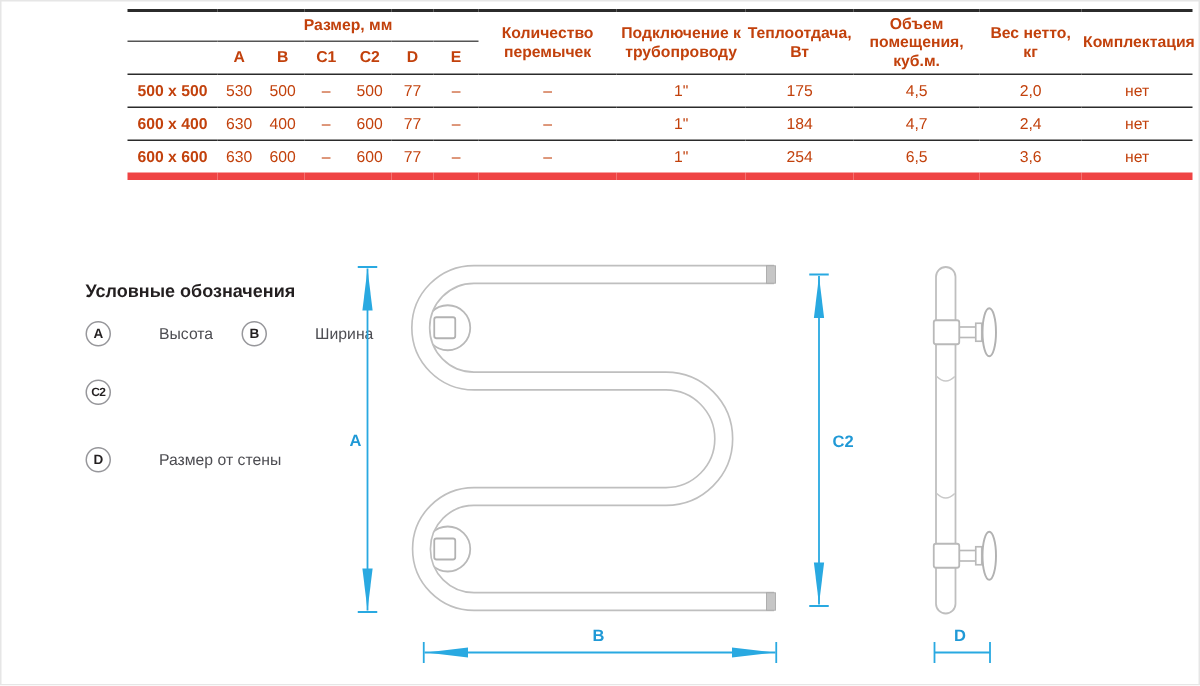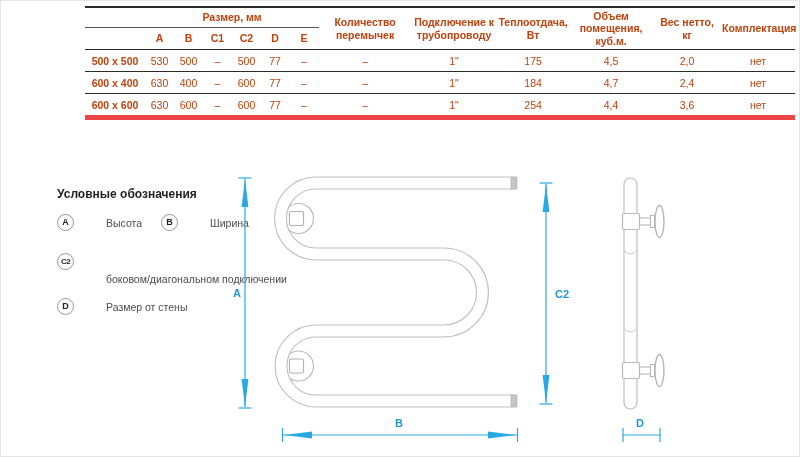--- a/index.html
+++ b/index.html
@@ -122,21 +122,21 @@
           <td class="row-label">600 x 600</td>
           <td>630</td>
           <td>600</td>
           <td>–</td>
           <td>600</td>
           <td>77</td>
           <td>–</td>
           <td>–</td>
           <td>1"</td>
           <td>254</td>
-          <td>4,4</td>
+          <td>6,5</td>
           <td>3,6</td>
           <td>нет</td>
         </tr>
       </tbody>
   </table>
 
   <div class="legend">
     <div class="legend-title">Условные обозначения</div>
 
     <div class="lg-row lg-row1">
@@ -147,21 +147,20 @@
       <div class="lg-pair">
         <span class="badge">B</span>
         <span class="lg-text">Ширина</span>
       </div>
     </div>
 
     <div class="lg-row lg-row2">
       <span class="badge small">C2</span>
       <span class="lg-text">
         <br>
-        <span>боковом/диагональном подключении</span>
       </span>
     </div>
 
     <div class="lg-row lg-row3">
       <span class="badge">D</span>
       <span class="lg-text">
         <span>Размер от стены</span><br>
       </span>
     </div>
   </div>

